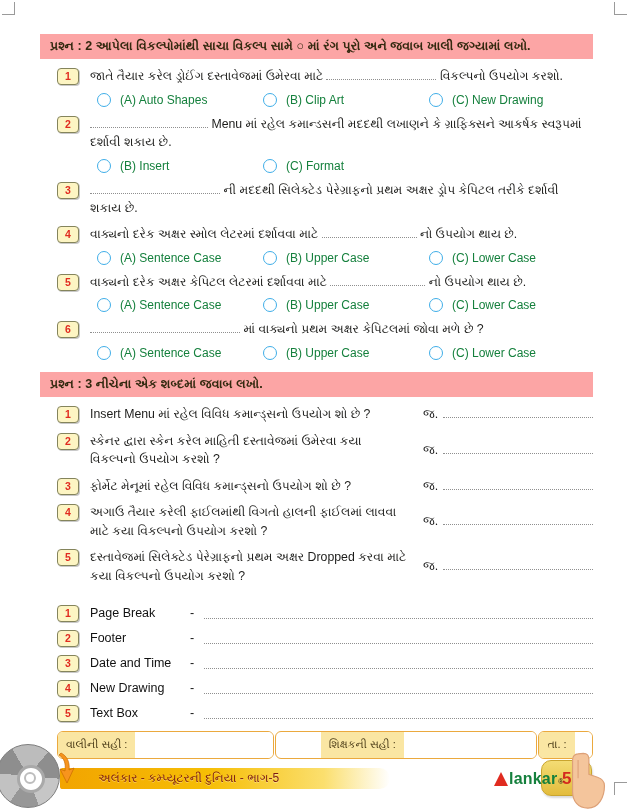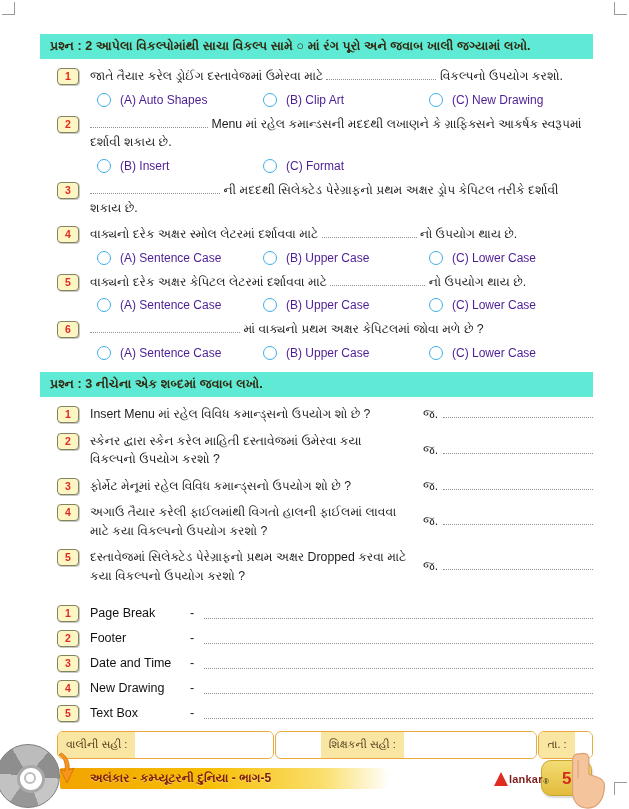--- a/index.html
+++ b/index.html
@@ -10,36 +10,36 @@
   
   .mark{position:absolute;width:12px;height:12px;}
   .mark.tl{left:2px;top:2px;border-right:1px solid #9a9a9a;border-bottom:1px solid #9a9a9a;}
   .mark.tr{right:2px;top:2px;border-left:1px solid #9a9a9a;border-bottom:1px solid #9a9a9a;}
   .mark.bl{left:2px;bottom:14px;border-right:1px solid #9a9a9a;border-top:1px solid #9a9a9a;}
   .mark.br{right:2px;bottom:14px;border-left:1px solid #9a9a9a;border-top:1px solid #9a9a9a;}
 
   .content{position:absolute;left:40px;top:34px;width:553px;}
 
   .secbar{
-    background:#5eead4;color:#33290f;font-weight:bold;font-size:12.5px;
+    background:#fca5a5;color:#33290f;font-weight:bold;font-size:12.5px;
     padding:4px 10px 5px;line-height:1.3;letter-spacing:.1px;
   } .gap12{height:12px;}
 
   .qrow{display:flex;margin:8px 0 0 17px;font-size:12.3px;line-height:1.5;}
   .qnum{
     flex:0 0 auto;width:20px;height:15px;margin:1px 11px 0 0;
     background:#FDF5C3;border:1px solid #84845c;border-radius:4px;
     color:#E02B20;font-weight:bold;font-size:10.5px;text-align:center;line-height:15px;
     box-shadow:1px 1px 0 #c9c9c9;
   }
   .qtext{flex:1;}
   .blank{display:inline-block;border-bottom:1.5px dotted #8f8f8f;height:10px;vertical-align:baseline;}
   .bw110{width:110px;} .bw118{width:118px;} .bw130{width:130px;} .bw95{width:95px;} .bw150{width:150px;}
 
-  .optrow{display:flex;margin:7px 0 0 57px;font-size:12px;color:#4c1d95;align-items:center;}
+  .optrow{display:flex;margin:7px 0 0 57px;font-size:12px;color:#15803d;align-items:center;}
   .optcell{display:flex;align-items:center;width:166px;}
   .optcell.c3{width:auto;}
   .radio{width:12px;height:12px;border:1.6px solid #3FAEE8;border-radius:50%;background:#fff;margin-right:9px;flex:0 0 auto;}
 
   .s3row{display:flex;align-items:center;margin:8px 0 0 17px;font-size:12.3px;line-height:1.5;}
   .s3q{flex:0 0 352px;display:flex;}
   .s3a{flex:1;display:flex;align-items:baseline;gap:5px;padding-left:14px;}
   .s3a .anslabel{font-size:12.5px;color:#222;}
   .s3a .blank{flex:1;height:10px;}
 
@@ -66,26 +66,26 @@
   }
   .cd .hole{
     position:absolute;left:50%;top:50%;width:8px;height:8px;margin:-4px 0 0 -4px;
     background:#fff;border:2px solid #bdbdbd;border-radius:50%;
   }
   .arrow{position:absolute;left:56px;top:752px;width:22px;height:34px;z-index:3;}
   .bookbar{
     position:absolute;left:60px;top:768px;width:330px;height:21px;z-index:2;
     background:linear-gradient(90deg,#F2A400 0%,#F6BE05 45%,#FBDF6E 80%,rgba(252,236,160,0) 100%);
     border-radius:3px 12px 12px 3px;
-    color:#7B1A0E;font-weight:bold;font-size:12px;line-height:21px;padding-left:30px;box-sizing:border-box;
+    color:#7B1A0E;font-weight:normal;font-size:12px;line-height:21px;padding-left:38px;box-sizing:border-box;
     text-shadow:0 1px 0 rgba(255,255,255,.35);
   }
   .brand{position:absolute;left:494px;top:772px;display:flex;align-items:flex-end;z-index:2;}
   .brand .tri{width:0;height:0;border-left:7px solid transparent;border-right:7px solid transparent;border-bottom:14px solid #E02B20;margin-right:1px;}
-  .brand .word{font-weight:bold;font-size:11px;color:#7f1d1d;letter-spacing:.2px;line-height:14px;}
+  .brand .word{font-weight:bold;font-size:16px;color:#15803d;letter-spacing:.2px;line-height:14px;}
   .brand .reg{font-size:7px;color:#111;vertical-align:top;line-height:8px;margin-left:1px;}
   .pagebox{
     position:absolute;left:541px;top:760px;width:51px;height:36px;z-index:1;
     background:linear-gradient(#F3DC74,#E3BC3C);border:1px solid #C9A52F;border-radius:10px;
     color:#D42B1E;font-weight:bold;font-size:17px;line-height:36px;text-align:left;padding-left:20px;box-sizing:border-box;
     box-shadow:1px 2px 2px rgba(0,0,0,.15);
   }
   .hand{position:absolute;left:566px;top:752px;width:40px;height:58px;z-index:4;}
 </style>
 </head>

